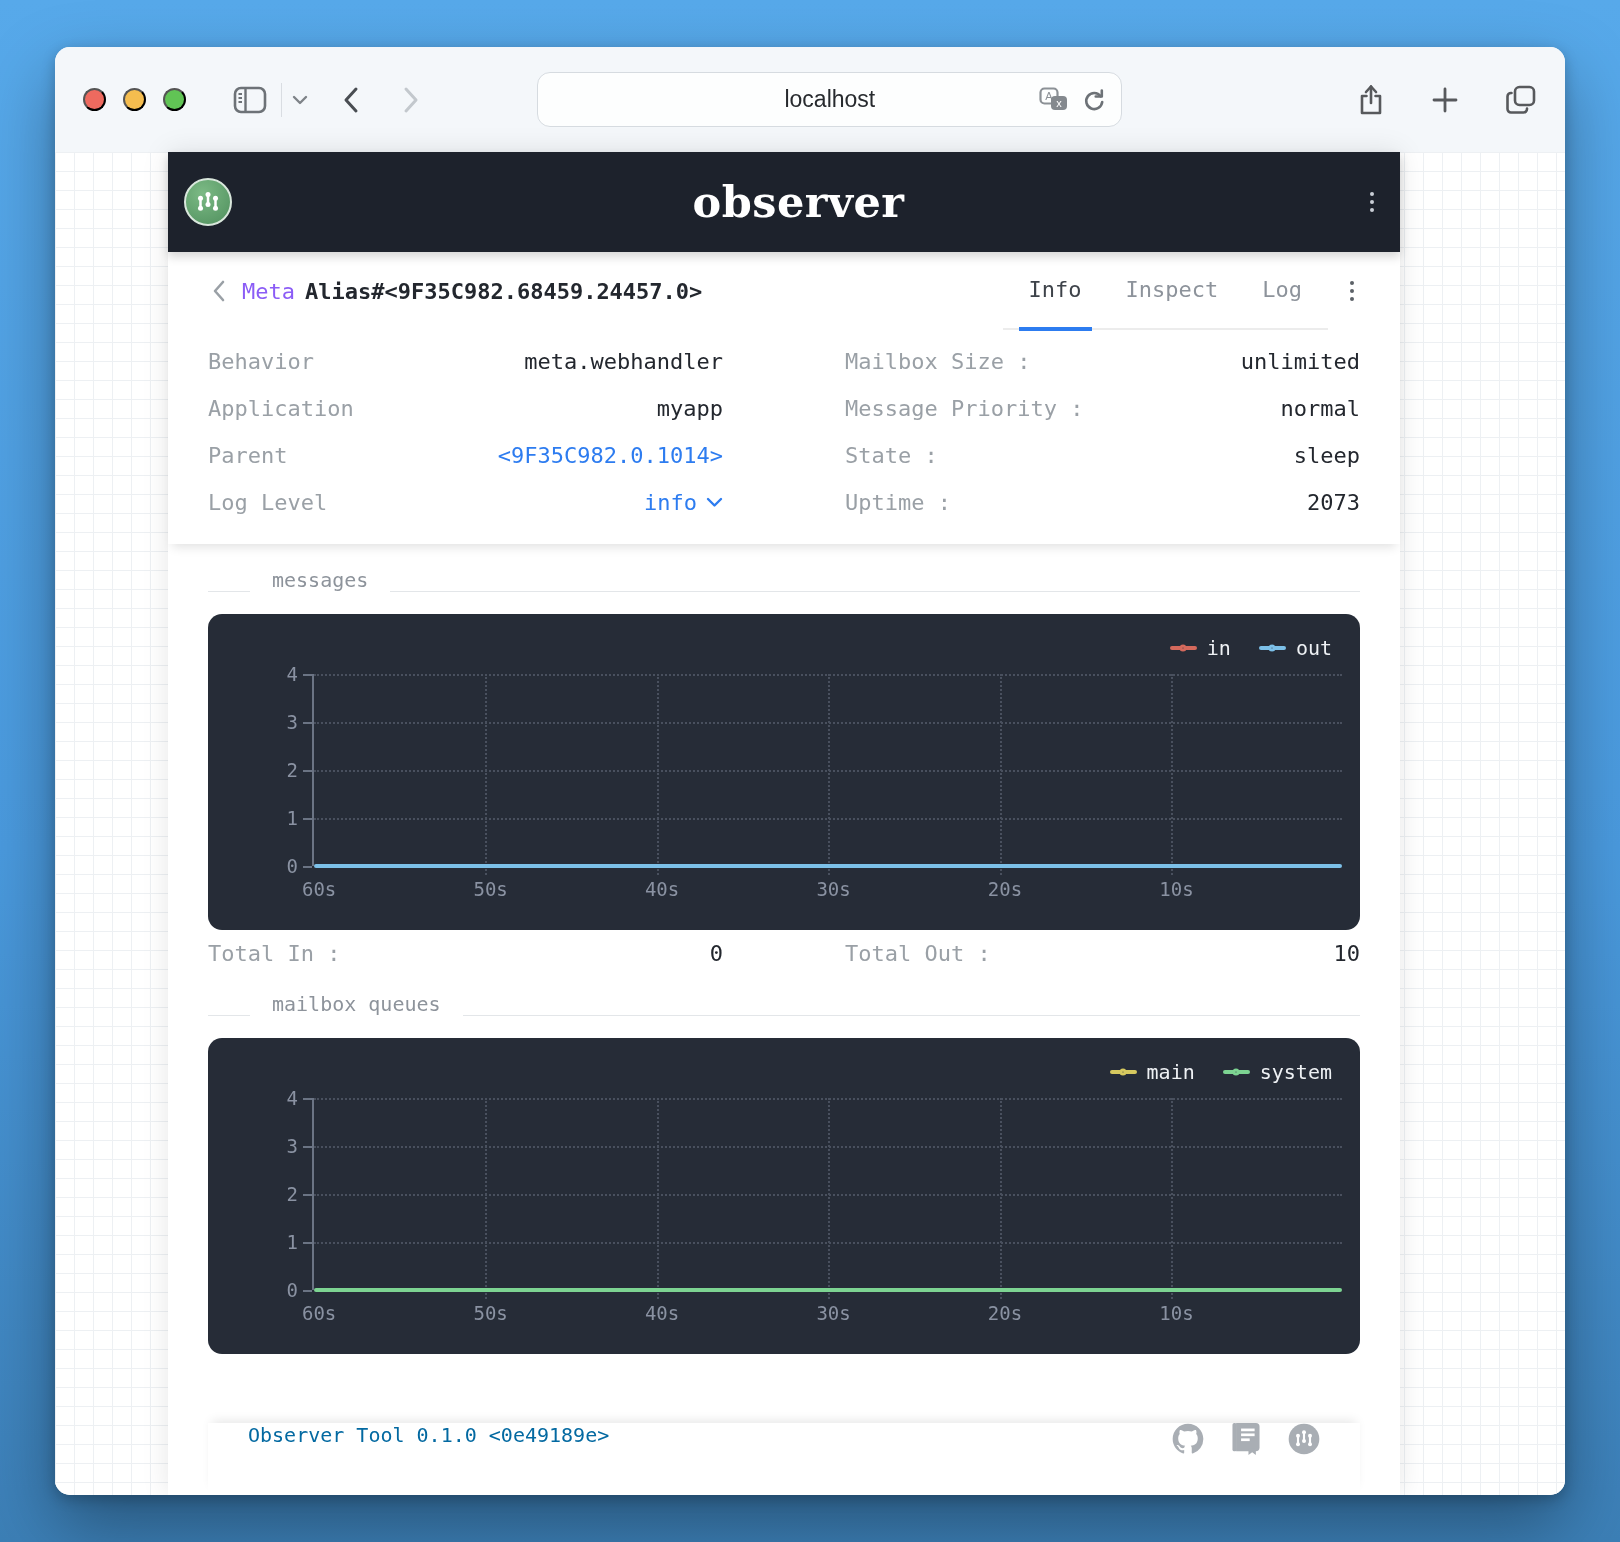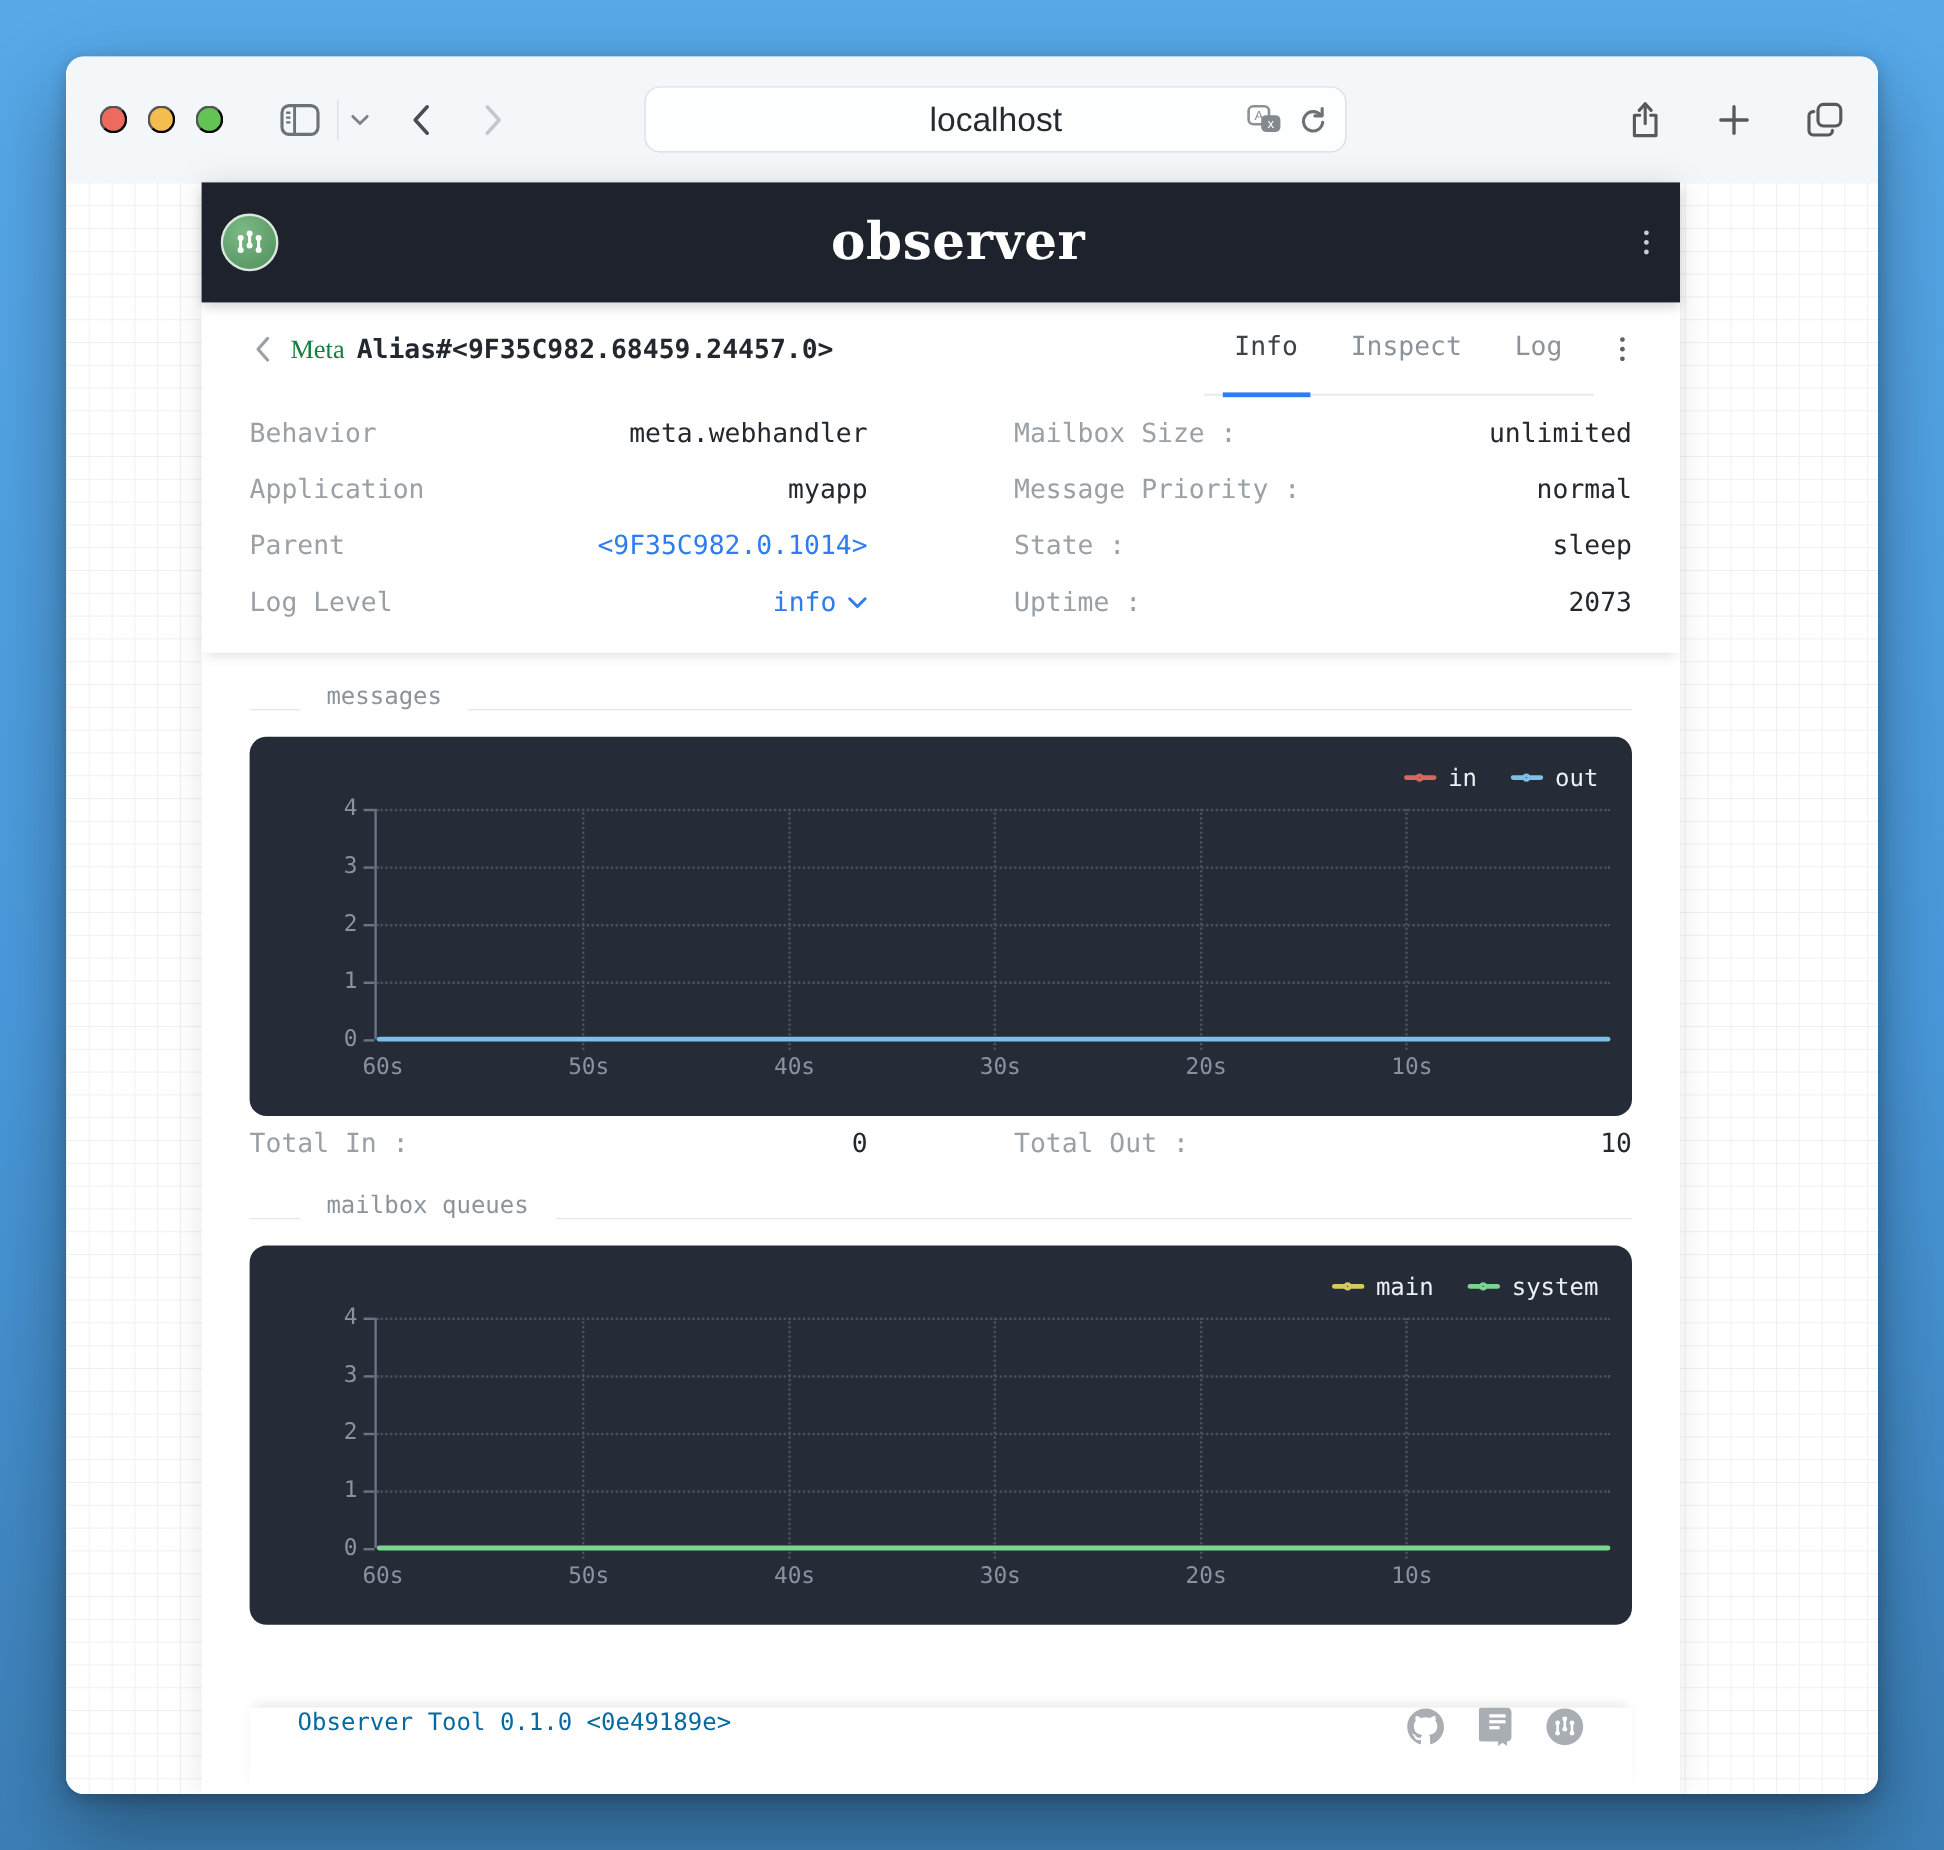--- a/index.html
+++ b/index.html
@@ -18,21 +18,21 @@
   .toolbar { height:105px; display:flex; align-items:center; padding:0 28px; background:#f4f7fa; }
   .tl { width:23px; height:23px; border-radius:50%; margin-right:17px; }
   .tl.red{ background:#ee6a5f; } .tl.yellow{ background:#f5bd4f; } .tl.green{ background:#61c455; }
   .tb-btn { display:flex; align-items:center; justify-content:center; background:none; border:none; cursor:pointer; }
   .tb-sep { width:1px; height:34px; background:#d9dde2; margin:0 10px 0 14px; }
   .urlbar {
     width:585px; height:55px; margin:0 auto; position:relative;
     background:#fdfefe; border:1px solid #d6dbe0; border-radius:13px;
     display:flex; align-items:center; justify-content:flex-end; padding:0 14px;
   }
-  .url-text { position:absolute; left:0; right:0; text-align:center; font-size:28px; color:#272a2e; }
+  .url-text { position:absolute; left:0; right:0; text-align:center; font-size:23px; color:#272a2e; }
   .url-icons { display:flex; align-items:center; gap:12px; z-index:1; }
   
   .page {
     position:absolute; top:105px; left:0; right:0; bottom:0;
     background-color:#ffffff;
     background-image:linear-gradient(#edf0f3 1px, transparent 1px),
                      linear-gradient(90deg,#edf0f3 1px, transparent 1px);
     background-size:19px 19px;
   }
   .app {
@@ -57,21 +57,21 @@
   .header-right { margin-left:auto; text-align:right; }
   .node-name { color:#f2f4f7; font-size:23px; }
   .remote-badge { color:#6fbe6e; font-size:17px; margin-top:3px; }
   .kebab { display:flex; flex-direction:column; gap:4px; margin-left:16px; padding:6px; background:none; border:none; cursor:pointer; }
   .kebab i { width:4px; height:4px; border-radius:50%; background:#c9ced6; }
   .kebab.dark i { background:#5c6167; }
   
   .top-panel { background:#fff; padding:0 40px 18px; position:relative; z-index:3; box-shadow:0 7px 10px -4px rgba(0,0,0,.12); }
   .crumb-row { height:78px; display:flex; align-items:center; }
   .crumb-back { background:none; border:none; cursor:pointer; display:flex; align-items:center; padding:4px; }
-  .crumb-section { color:#15803d; font-size:22px; margin:0 10px 0 12px;font-family:Liberation Serif, serif; }
+  .crumb-section { color:#8b5cf6; font-size:22px; margin:0 10px 0 12px; }
   .crumb-title { color:#23272e; font-size:22px; font-weight:bold; }
   .tabs { margin-left:auto; align-self:stretch; display:flex; align-items:stretch; gap:24px; padding:0 16px; border-bottom:2px solid #ececec; }
   .tab { display:flex; align-items:center; padding:0 10px; font-size:22px; color:#8d939b; background:none; border:none; cursor:pointer; border-bottom:4px solid transparent; margin-bottom:-3px; font-family:inherit; }
   .tab.active { color:#3e434a; border-bottom-color:#2d7cf0; }
   .kv-grid { display:grid; grid-template-columns:1fr 1fr; column-gap:122px; padding-top:8px; }
   .kv { height:47px; display:flex; justify-content:space-between; align-items:center; font-size:22px; }
   .kv .label { color:#9aa0a6; }
   .kv .value { color:#23272e; }
   .kv .value.link { color:#2d7cf0; text-decoration:none; cursor:pointer; }
   .dropdown { display:flex; align-items:center; gap:9px; background:none; border:none; cursor:pointer; font-family:inherit; font-size:22px; color:#2d7cf0; }

